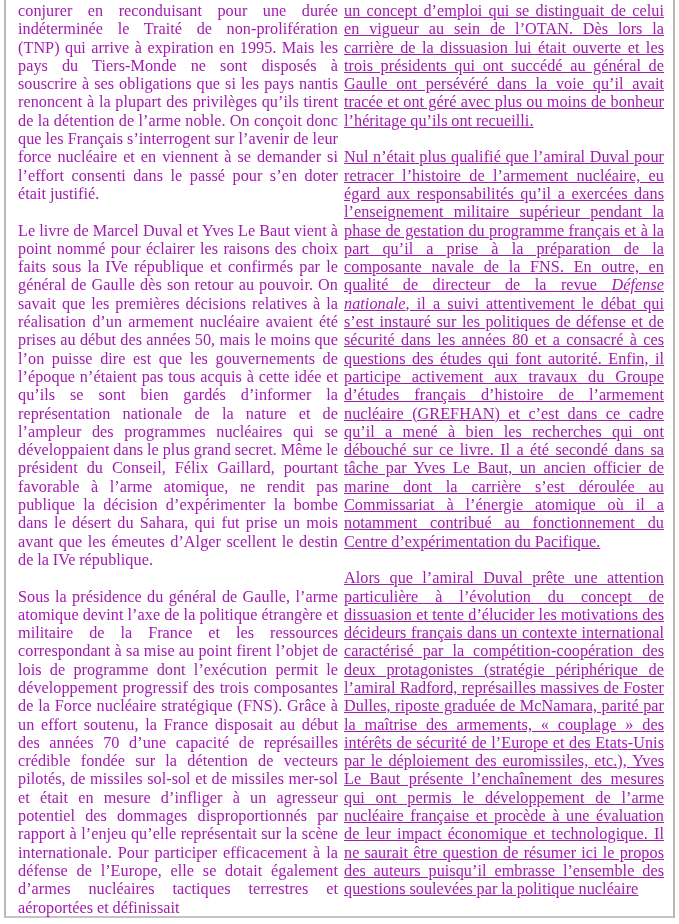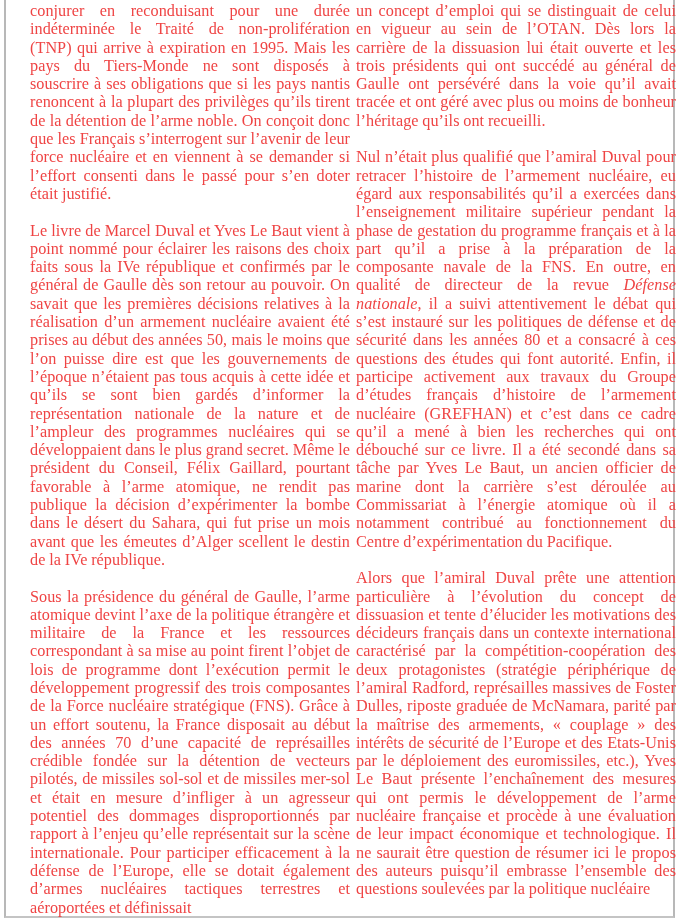--- a/index.html
+++ b/index.html
@@ -24,28 +24,27 @@
       border-bottom: 2px solid #c4c4c4;
       box-sizing: border-box;
     }
     .column {
       position: absolute;
       top: 2px;
       width: 320px;
       font-family: "Liberation Serif", "DejaVu Serif", serif;
       font-size: 16.2px;
       line-height: 18.3px;
-      color: #ef4444;
+      color: #a21caf;
       text-align: justify;
       letter-spacing: 0.05px;
       word-spacing: -0.3px;
-      margin-left: 12px;
     }
     .col-left { left: 18px; }
-    .col-right { left: 344px; width: 320px; }
+    .col-right { left: 344px; width: 320px; text-decoration: underline; }
     .column p {
       margin: 0;
       hyphens: manual;
     }
     .column p + p {
       margin-top: 18.3px;
     }
     em { font-style: italic; }
   </style>
 </head>

